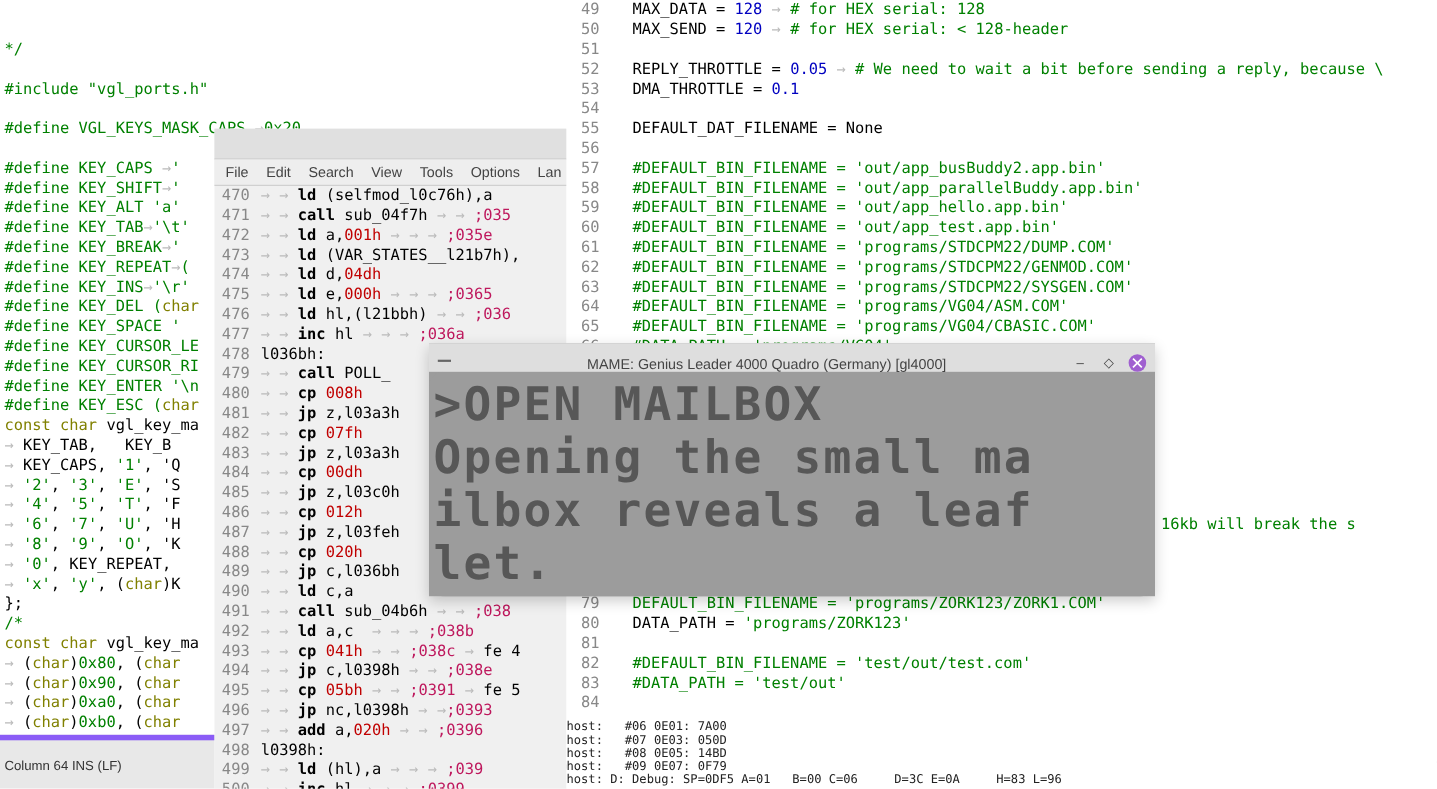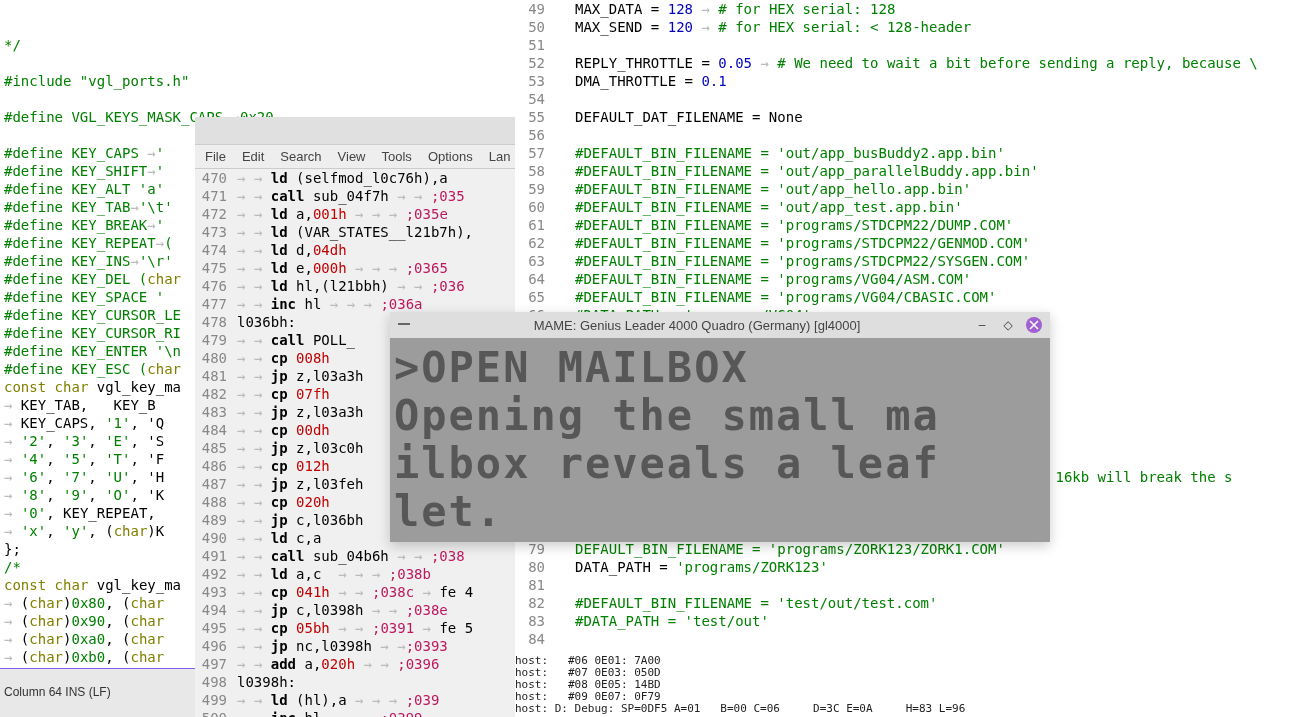--- a/index.html
+++ b/index.html
@@ -115,42 +115,42 @@
 }
 .term-layer div { height: 12px; }
 
 
 .status-bar {
   position: absolute;
   left: 0; top: 668px;
   width: 195px;
   height: 49px;
   background: #e8e8e8;
-  border-top: 1px solid #8b5cf6;
+  border-top: 5px solid #8b5cf6;
 }
 .status-text {
   padding: 16px 4px 0 4px;
   font-family: sans-serif;
   font-size: 12px;
   color: #333;
 }
 
 
 .mame-win {
   position: absolute;
   left: 390px; top: 312px;
   width: 660px; height: 230px;
   background: #9c9c9c;
   box-shadow: 0 4px 12px rgba(0,0,0,0.2);
 }
 .mame-win .titlebar {
   height: 26px;
   background: #dedede;
   display: flex;
-  align-items: center;
+  align-items: flex-end;
   font-family: sans-serif;
   font-size: 13px;
   color: #444;
   position: relative;
   gap: 40px;
 }
 .mame-win .titlebar .appicon {
   width: 18px; height: 18px;
   margin: 0 6px;
 }

